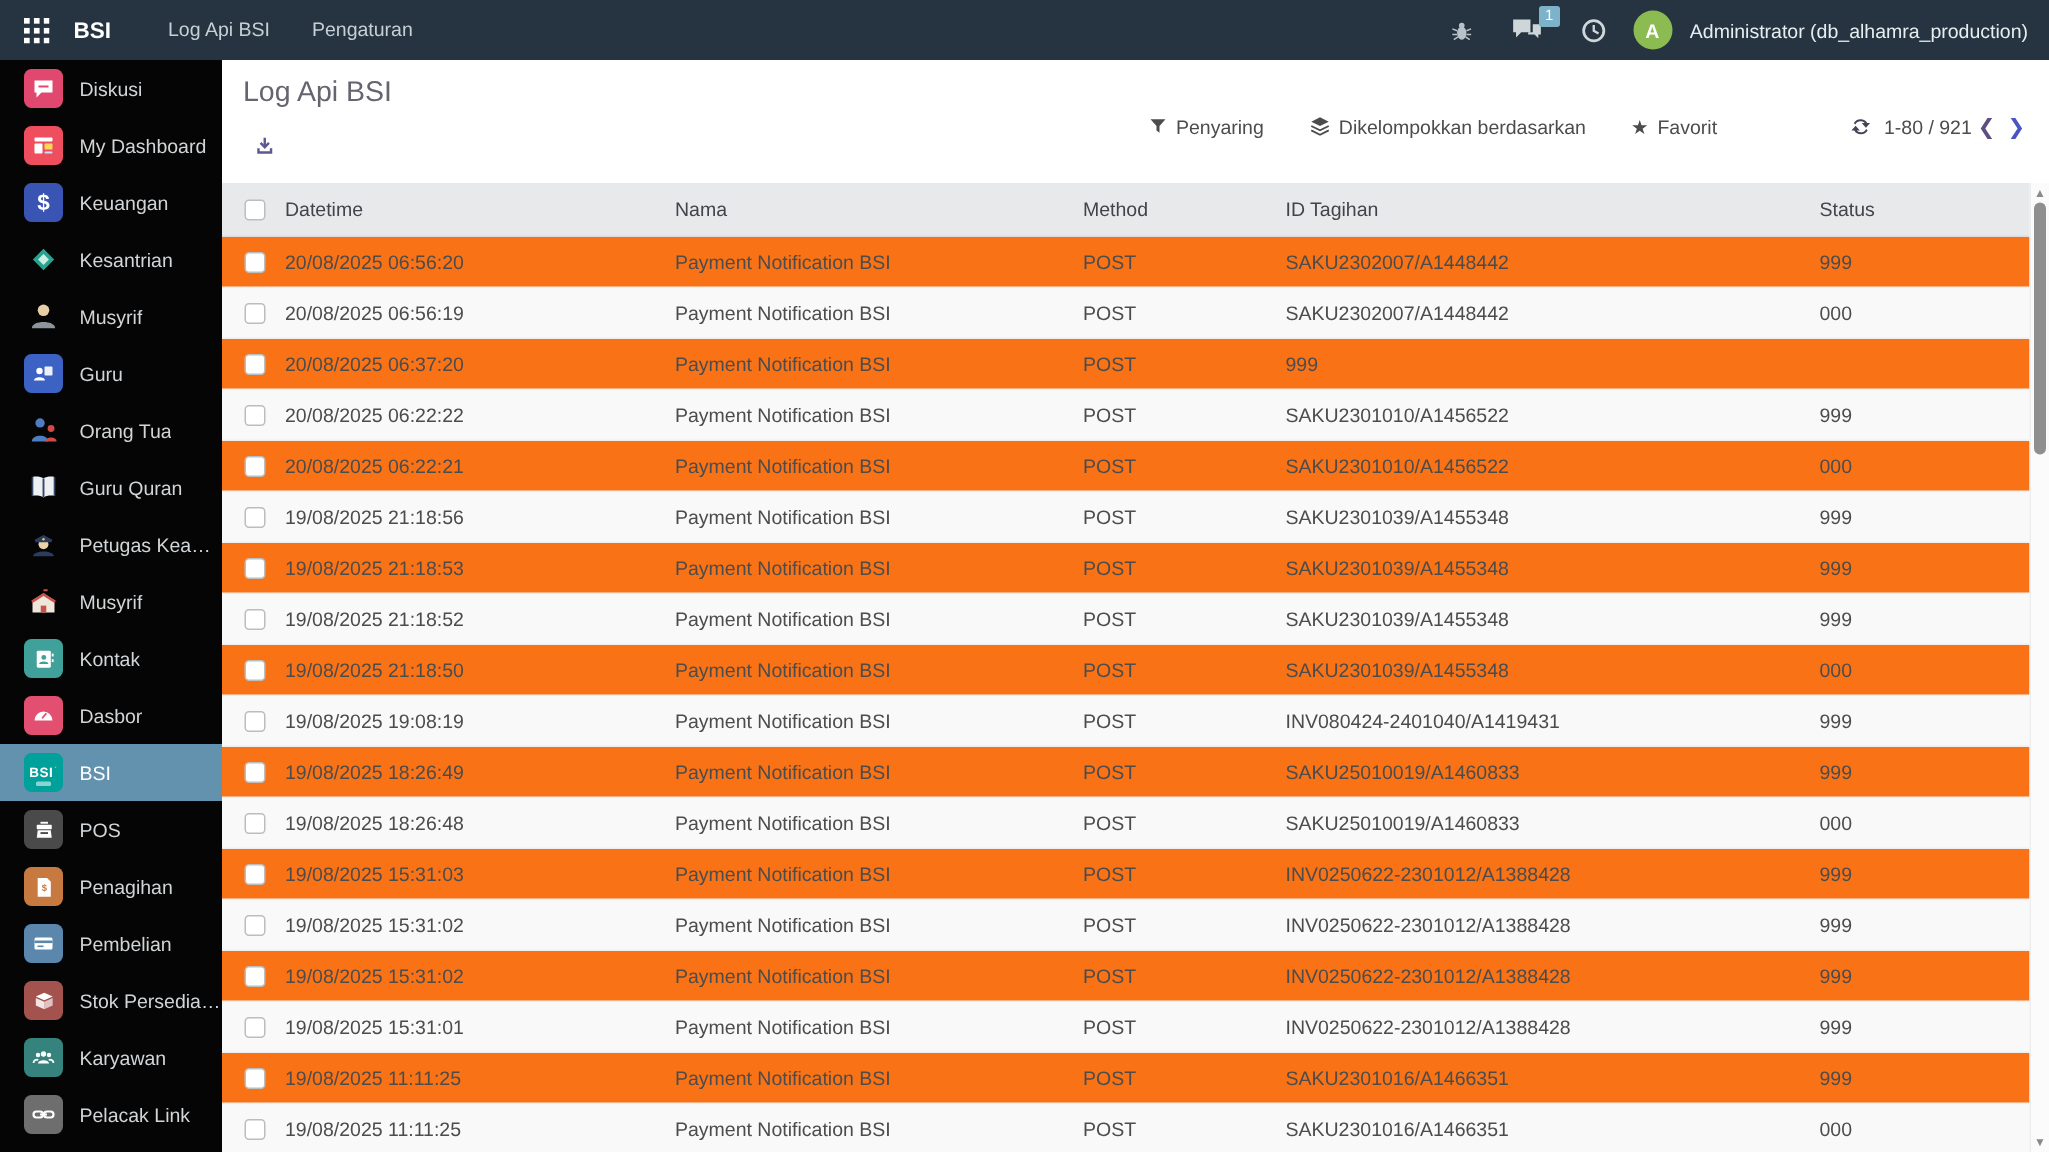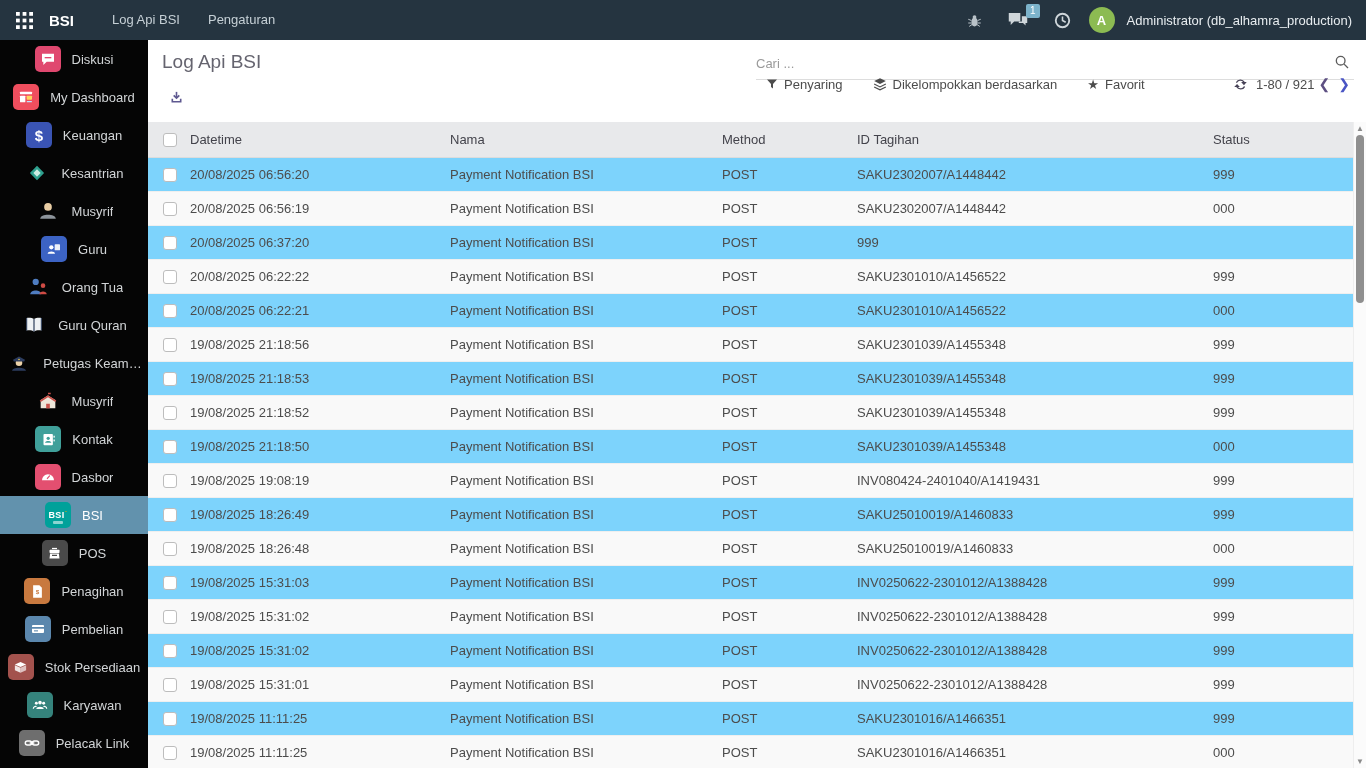--- a/index.html
+++ b/index.html
@@ -12,21 +12,21 @@
   .top-menu { display:flex; margin-left:24px; }
   .top-menu-item { color:#c6d0d6; font-size:13px; padding:0 14px; line-height:40px; cursor:pointer; }
   .topbar-right { margin-left:auto; display:flex; align-items:center; gap:10px; padding-right:14px; }
   .top-icon-btn { position:relative; padding:4px 8px; cursor:pointer; display:flex; align-items:center; }
   .badge { position:absolute; top:-4px; right:-4px; background:#7cb3cb; color:#fff; font-size:10px; line-height:12px; padding:1px 4px; border-radius:2px; }
   .avatar { width:26px; height:26px; border-radius:50%; background:#8cbb52; color:#fff; display:flex; align-items:center; justify-content:center; font-size:13px; font-weight:bold; }
   .user-name { color:#e8edf0; font-size:13px; margin-left:2px; cursor:pointer; }
 
   
   .sidebar { position:absolute; top:40px; left:0; width:148px; height:728px; background:#050505; overflow:hidden; }
-  .side-item { display:flex; align-items:center; height:38px; padding-left:0; gap:11px; color:#d2d5d7; font-size:13px; cursor:pointer; white-space:nowrap;justify-content:center; }
+  .side-item { display:flex; align-items:center; height:38px; padding-left:16px; gap:11px; color:#d2d5d7; font-size:13px; cursor:pointer; white-space:nowrap; }
   .side-item.active { background:#6292ad; color:#fff; }
   .side-icon { width:26px; height:26px; border-radius:5px; flex:0 0 26px; display:flex; align-items:center; justify-content:center; overflow:hidden; }
   .side-label { overflow:hidden; text-overflow:ellipsis; }
 
   
   .main { position:absolute; left:148px; top:40px; width:1218px; height:728px; background:#fff; }
 
   
   .control { position:relative; height:82px; background:#fff; }
   .page-title { position:absolute; left:14px; top:11px; font-size:19px; color:#65646f; }
@@ -41,21 +41,21 @@
   .pager-group { margin-left:auto; display:flex; align-items:center; }
   .refresh-btn { cursor:pointer; display:flex; align-items:center; margin-right:8px; }
   .pager-value { font-size:13px; color:#4c4c4c; }
   .pager-prev, .pager-next { font-size:14px; cursor:pointer; padding:0 4px; }
   .pager-prev { color:#5d4f82; }
   .pager-next { color:#4a55c4; }
 
   
   .table { position:absolute; top:82px; left:0; right:0; bottom:0; overflow:hidden; }
   .thead { display:flex; align-items:center; height:36px; background:#e8e9eb; font-size:13px; color:#43434b; border-bottom:1px solid #dcdcdc; }
-  .trow { display:flex; align-items:center; height:34px; font-size:13px; color:#4c4c4c; background:#7dd3fc; border-bottom:1px solid #efefef; cursor:pointer; }
+  .trow { display:flex; align-items:center; height:34px; font-size:13px; color:#4c4c4c; background:#f97316; border-bottom:1px solid #efefef; cursor:pointer; }
   .trow:nth-child(even) { background:#f9f9f9; }
   .col-cb { width:42px; padding-left:15px; display:flex; align-items:center; }
   .col-dt { width:260px; }
   .col-nm { width:272px; }
   .col-mt { width:135px; }
   .col-id { width:356px; }
   .col-st { flex:1; }
   .cb { width:14px; height:14px; border:1px solid #bdbdbd; border-radius:3px; background:#fff; display:inline-block; cursor:pointer; }
 
   
@@ -313,29 +313,20 @@
     <span class="download-btn">
       <svg width="15" height="15" viewBox="0 0 24 24">
           <g fill="none" stroke="#5e5890" stroke-width="2.6">
             <path d="M12 3v9"></path>
             <path d="M7.5 8.5L12 13l4.5-4.5"></path>
           </g>
           <path d="M4 14v6h16v-6h-2.6v3.4H6.6V14z" fill="#5e5890"></path>
         </svg>
     </span>
 
-    <div class="search-wrap">
-      <input class="search-input" type="text" placeholder="Cari ..." style="">
-      <span class="search-btn">
-        <svg width="16" height="16" viewBox="0 0 24 24" fill="none" stroke="#5c5c5c" stroke-width="2">
-            <circle cx="10" cy="10" r="6.5"></circle>
-            <path d="M15.2 15.2L21 21"></path>
-          </svg>
-      </span>
-    </div>
 
     <div class="filter-row">
       <span class="filter-btn">
         <svg width="12" height="12" viewBox="0 0 24 24" fill="#4c4c4c">
             <path d="M2 3h20l-8 9v9l-4-3v-6z"></path>
           </svg>
         <span>Penyaring</span>
       </span>
       <span class="filter-btn">
         <svg width="14" height="14" viewBox="0 0 24 24">

